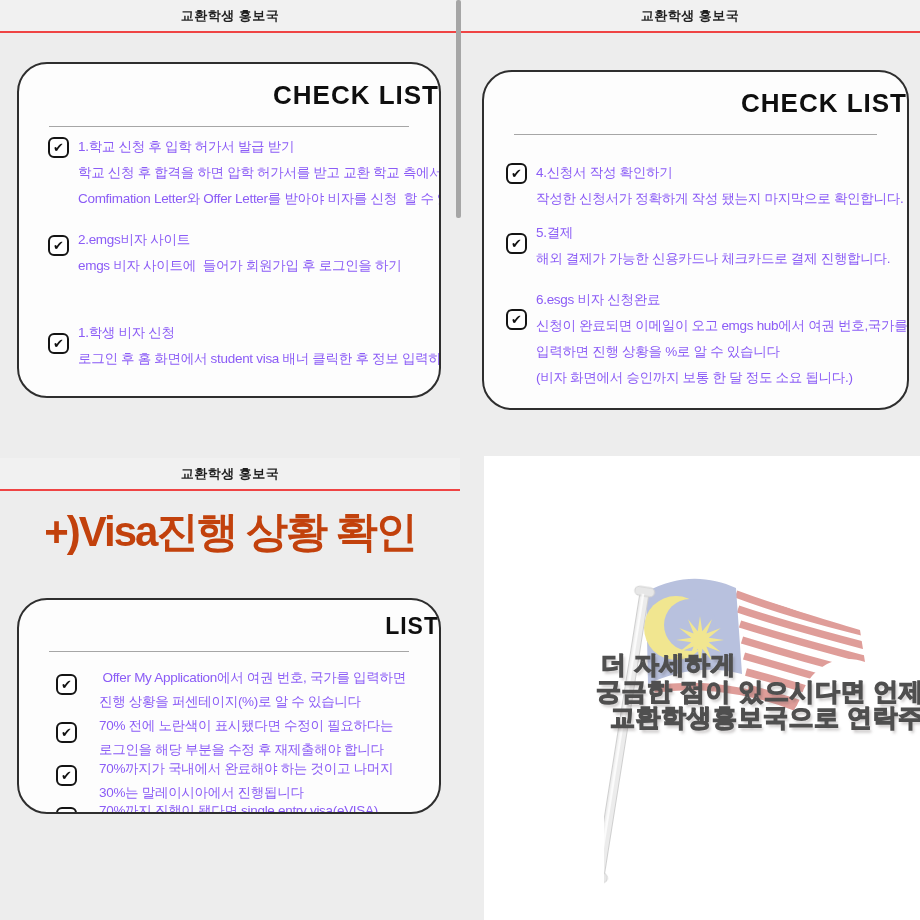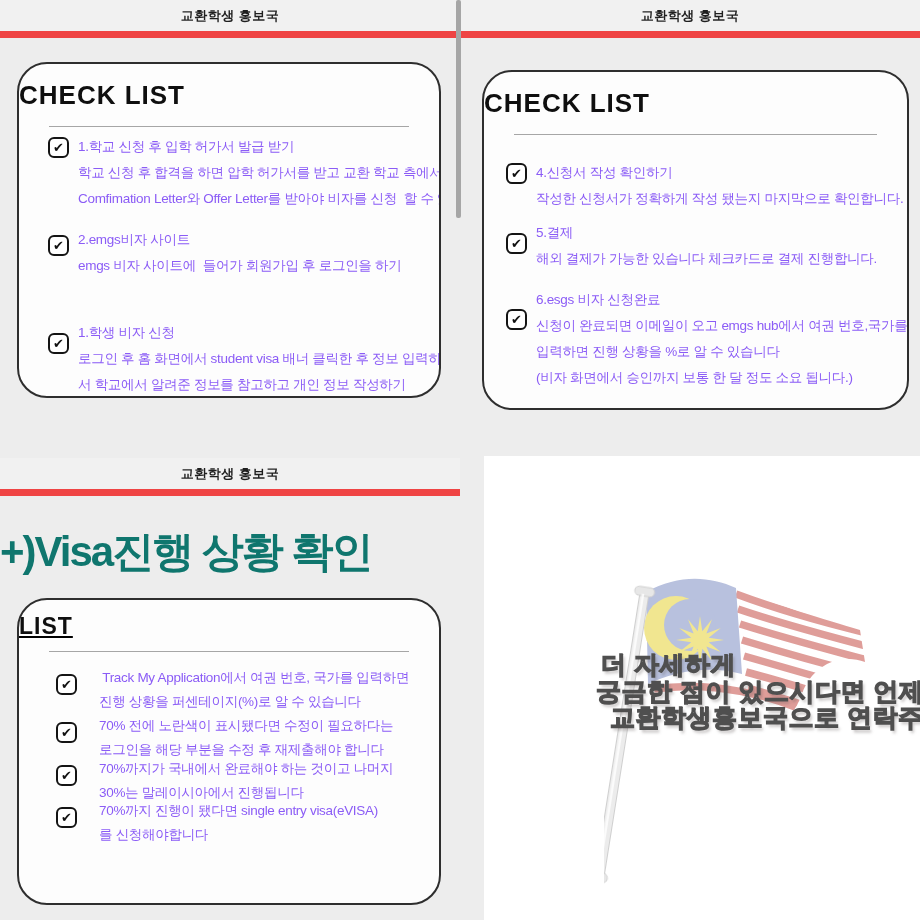--- a/index.html
+++ b/index.html
@@ -8,34 +8,34 @@
     font-family:"Liberation Sans","DejaVu Sans",sans-serif;
     background:#ededed;
   }
   .q{position:absolute;width:460px;overflow:hidden;}
   #q-tl{left:0;top:0;height:458px;background:#ededed;}
   #q-tr{left:460px;top:0;height:456px;background:#ededed;}
   #q-bl{left:0;top:458px;height:462px;background:#ededed;}
   #q-br{left:484px;top:456px;height:464px;background:#ffffff;}
 
   .bar{
-    height:31px;border-bottom:7px solid #ef4444;background:#f1f1f1;
+    height:31px;border-bottom:2px solid #ef4444;background:#f1f1f1;
     display:flex;align-items:center;justify-content:center;
     font-size:13px;font-weight:700;color:#1f1f1f;letter-spacing:0.5px;
   }
 
   .card{
     position:absolute;background:#fdfdfd;border:2px solid #2e2e2e;
     border-radius:30px;overflow:hidden;box-sizing:border-box;
   }
   #card-tl{left:17px;top:62px;width:424px;height:336px;}
   #card-tr{left:22px;top:70px;width:427px;height:340px;}
-  #card-bl{left:17px;top:140px;width:424px;height:307px;text-decoration:underline;}
-
-  .card-title{text-align:left;font-weight:800;color:#0f0f0f;letter-spacing:1px;}
+  #card-bl{left:17px;top:140px;width:424px;height:216px;}
+
+  .card-title{text-align:right;font-weight:800;color:#0f0f0f;letter-spacing:1px;}
   #card-tl .card-title,#card-tr .card-title{font-size:26px;margin-top:16px;}
   #card-bl .card-title{font-size:23px;margin-top:13px;}
   .rule{border:none;border-top:1.5px solid #a6a6a6;margin:15px 30px 0 30px;}
   #card-bl .rule{margin-top:11px;}
 
   .item{position:absolute;display:flex;align-items:flex-start;}
   .cb{
     box-sizing:border-box;flex:none;width:21px;height:21px;margin-right:9px;
     border:2.5px solid #141414;border-radius:6px;background:#fff;
     display:flex;align-items:center;justify-content:center;
@@ -45,22 +45,22 @@
   .txt{color:#8b5cf6;font-size:13.5px;line-height:26px;letter-spacing:-0.3px;}
   .txt div{white-space:pre;}
   #card-bl .txt{line-height:24px;}
   #card-bl .item .cb{margin-right:22px;}
 
   .tl-i1{left:29px;top:70px;} .tl-i2{left:29px;top:163px;} .tl-i3{left:29px;top:256px;}
   .tr-i4{left:22px;top:88px;} .tr-i5{left:22px;top:148px;} .tr-i6{left:22px;top:215px;}
   .bl-i1{left:37px;top:66px;} .bl-i2{left:37px;top:114px;} .bl-i3{left:37px;top:157px;} .bl-i4{left:37px;top:199px;}
 
   #big-title{
-    position:absolute;left:0;right:0;top:46px;
-    font-size:42px;font-weight:800;letter-spacing:-2px;color:#0f766e;white-space:nowrap;margin-top:20px;
+    position:absolute;left:0;right:0;top:46px;text-align:center;
+    font-size:42px;font-weight:800;letter-spacing:-2px;color:#c2410c;white-space:nowrap;
   }
 
   #scroll-thumb{
     position:absolute;left:456px;top:0;width:5px;height:218px;
     background:#a6a6a6;border-radius:2px;
   }
 
   .flag-line{
     position:absolute;font-weight:800;color:#ffffff;white-space:pre;
     -webkit-text-stroke:1.3px #4f4f4f;
@@ -105,21 +105,20 @@
       </div>
     </div>
 
     <div class="item tl-i3">
       <span class="cb cbo-13">
           <span>✔</span>
         </span>
       <div class="txt">
         <div>1.학생 비자 신청</div>
         <div>로그인 후 홈 화면에서 student visa 배너 클릭한 후 정보 입력하는 페이지에</div>
-        <div>서 학교에서 알려준 정보를 참고하고 개인 정보 작성하기</div>
       </div>
     </div>
   </div>
 </div>
 
 <div class="q" id="q-tr">
   <div class="bar">
     <span>교환학생 홍보국</span>
   </div>
   <div class="card" id="card-tr">
@@ -135,21 +134,21 @@
         <div>작성한 신청서가 정확하게 작성 됐는지 마지막으로 확인합니다.</div>
       </div>
     </div>
 
     <div class="item tr-i5">
       <span class="cb cbo-13">
           <span>✔</span>
         </span>
       <div class="txt">
         <div>5.결제</div>
-        <div>해외 결제가 가능한 있습니다 체크카드로 결제 진행합니다.</div>
+        <div>해외 결제가 가능한 신용카드나 체크카드로 결제 진행합니다.</div>
       </div>
     </div>
 
     <div class="item tr-i6">
       <span class="cb cbo-20">
           <span>✔</span>
         </span>
       <div class="txt">
         <div>6.esgs 비자 신청완료</div>
         <div>신청이 완료되면 이메일이 오고 emgs hub에서 여권 번호,국가를</div>
@@ -168,21 +167,21 @@
 
   <div class="card" id="card-bl">
     <div class="card-title">LIST</div>
     <hr class="rule">
 
     <div class="item bl-i1">
       <span class="cb cbo-8">
           <span>✔</span>
         </span>
       <div class="txt">
-        <div> Track My Application에서 여권 번호, 국가를 입력하면</div>
+        <div> Offer My Application에서 여권 번호, 국가를 입력하면</div>
         <div>진행 상황을 퍼센테이지(%)로 알 수 있습니다</div>
       </div>
     </div>
 
     <div class="item bl-i2">
       <span class="cb cbo-8">
           <span>✔</span>
         </span>
       <div class="txt">
         <div>70% 전에 노란색이 표시됐다면 수정이 필요하다는</div>

